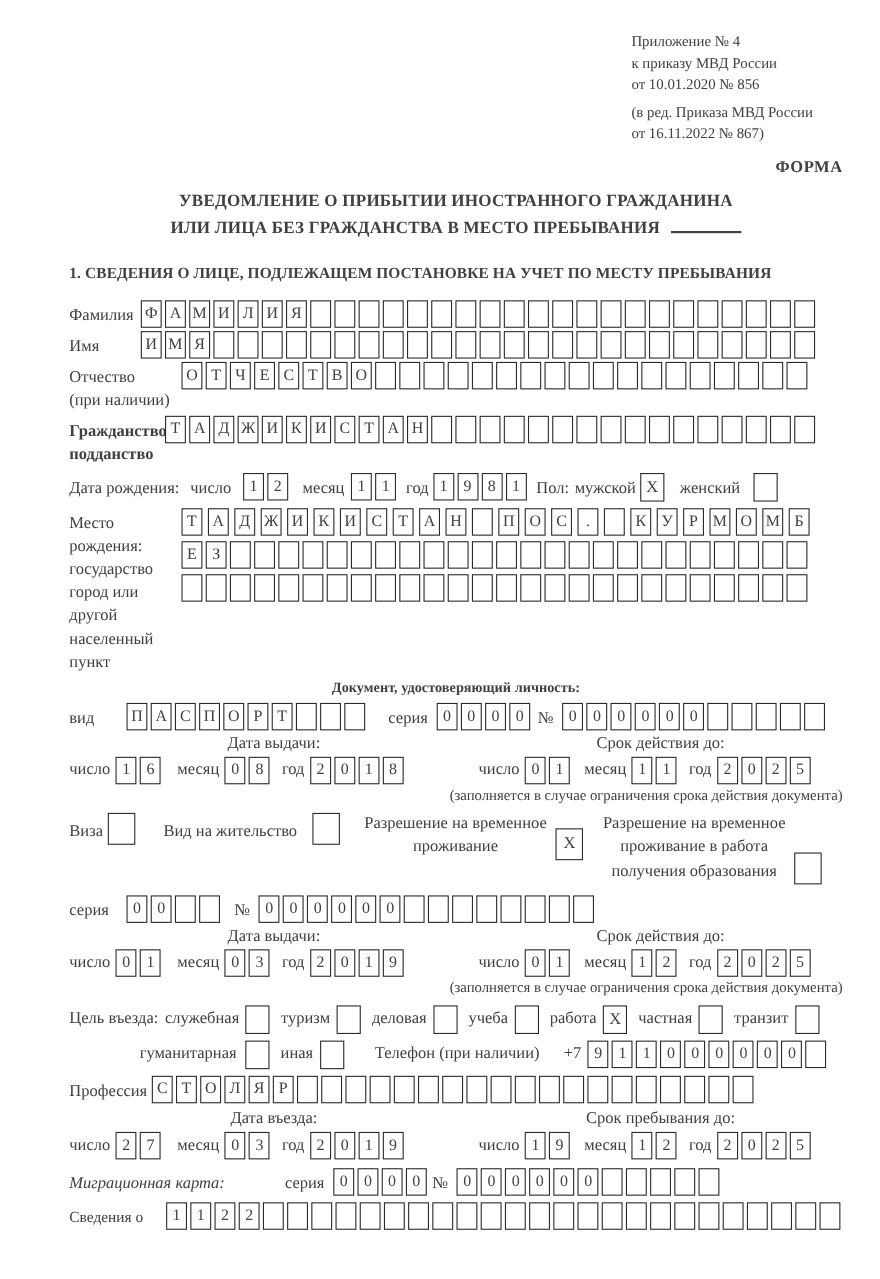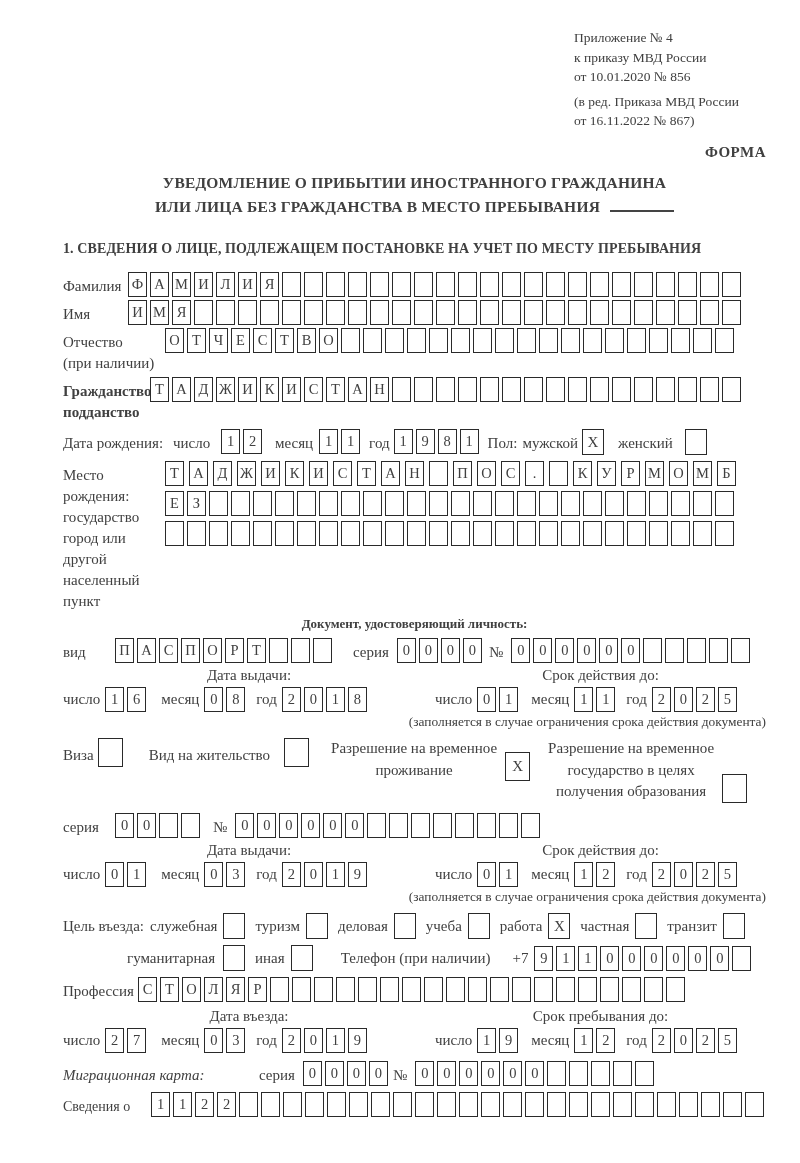--- a/index.html
+++ b/index.html
@@ -164,21 +164,21 @@
     </span>
     <span class="vitem" style="margin-left:18px;">
       <span class="vlabel">
         <span>Разрешение на временное</span><br><span>проживание</span>
       </span>
       <span class="cbox lg" style="margin-left:8px;">X</span>
     </span>
     <span class="vitem" style="margin-left:14px;">
       <span class="vlabel">
         <span>Разрешение на временное</span><br>
-        <span>государство в целях</span><br>
+        <span>проживание в работа</span><br>
         <span>получения образования</span>
       </span>
       <span class="cbox lg" style="margin-left:8px;"></span>
     </span>
   </div>
 
   <div class="frow">
     <span class="lbl" style="width:52px;">серия</span>
     <span class="cells"><span class="cell">0</span><span class="cell">0</span><span class="cell"></span><span class="cell"></span></span>
     <span class="lbl" style="margin:0 8px 0 10px;">№</span>

